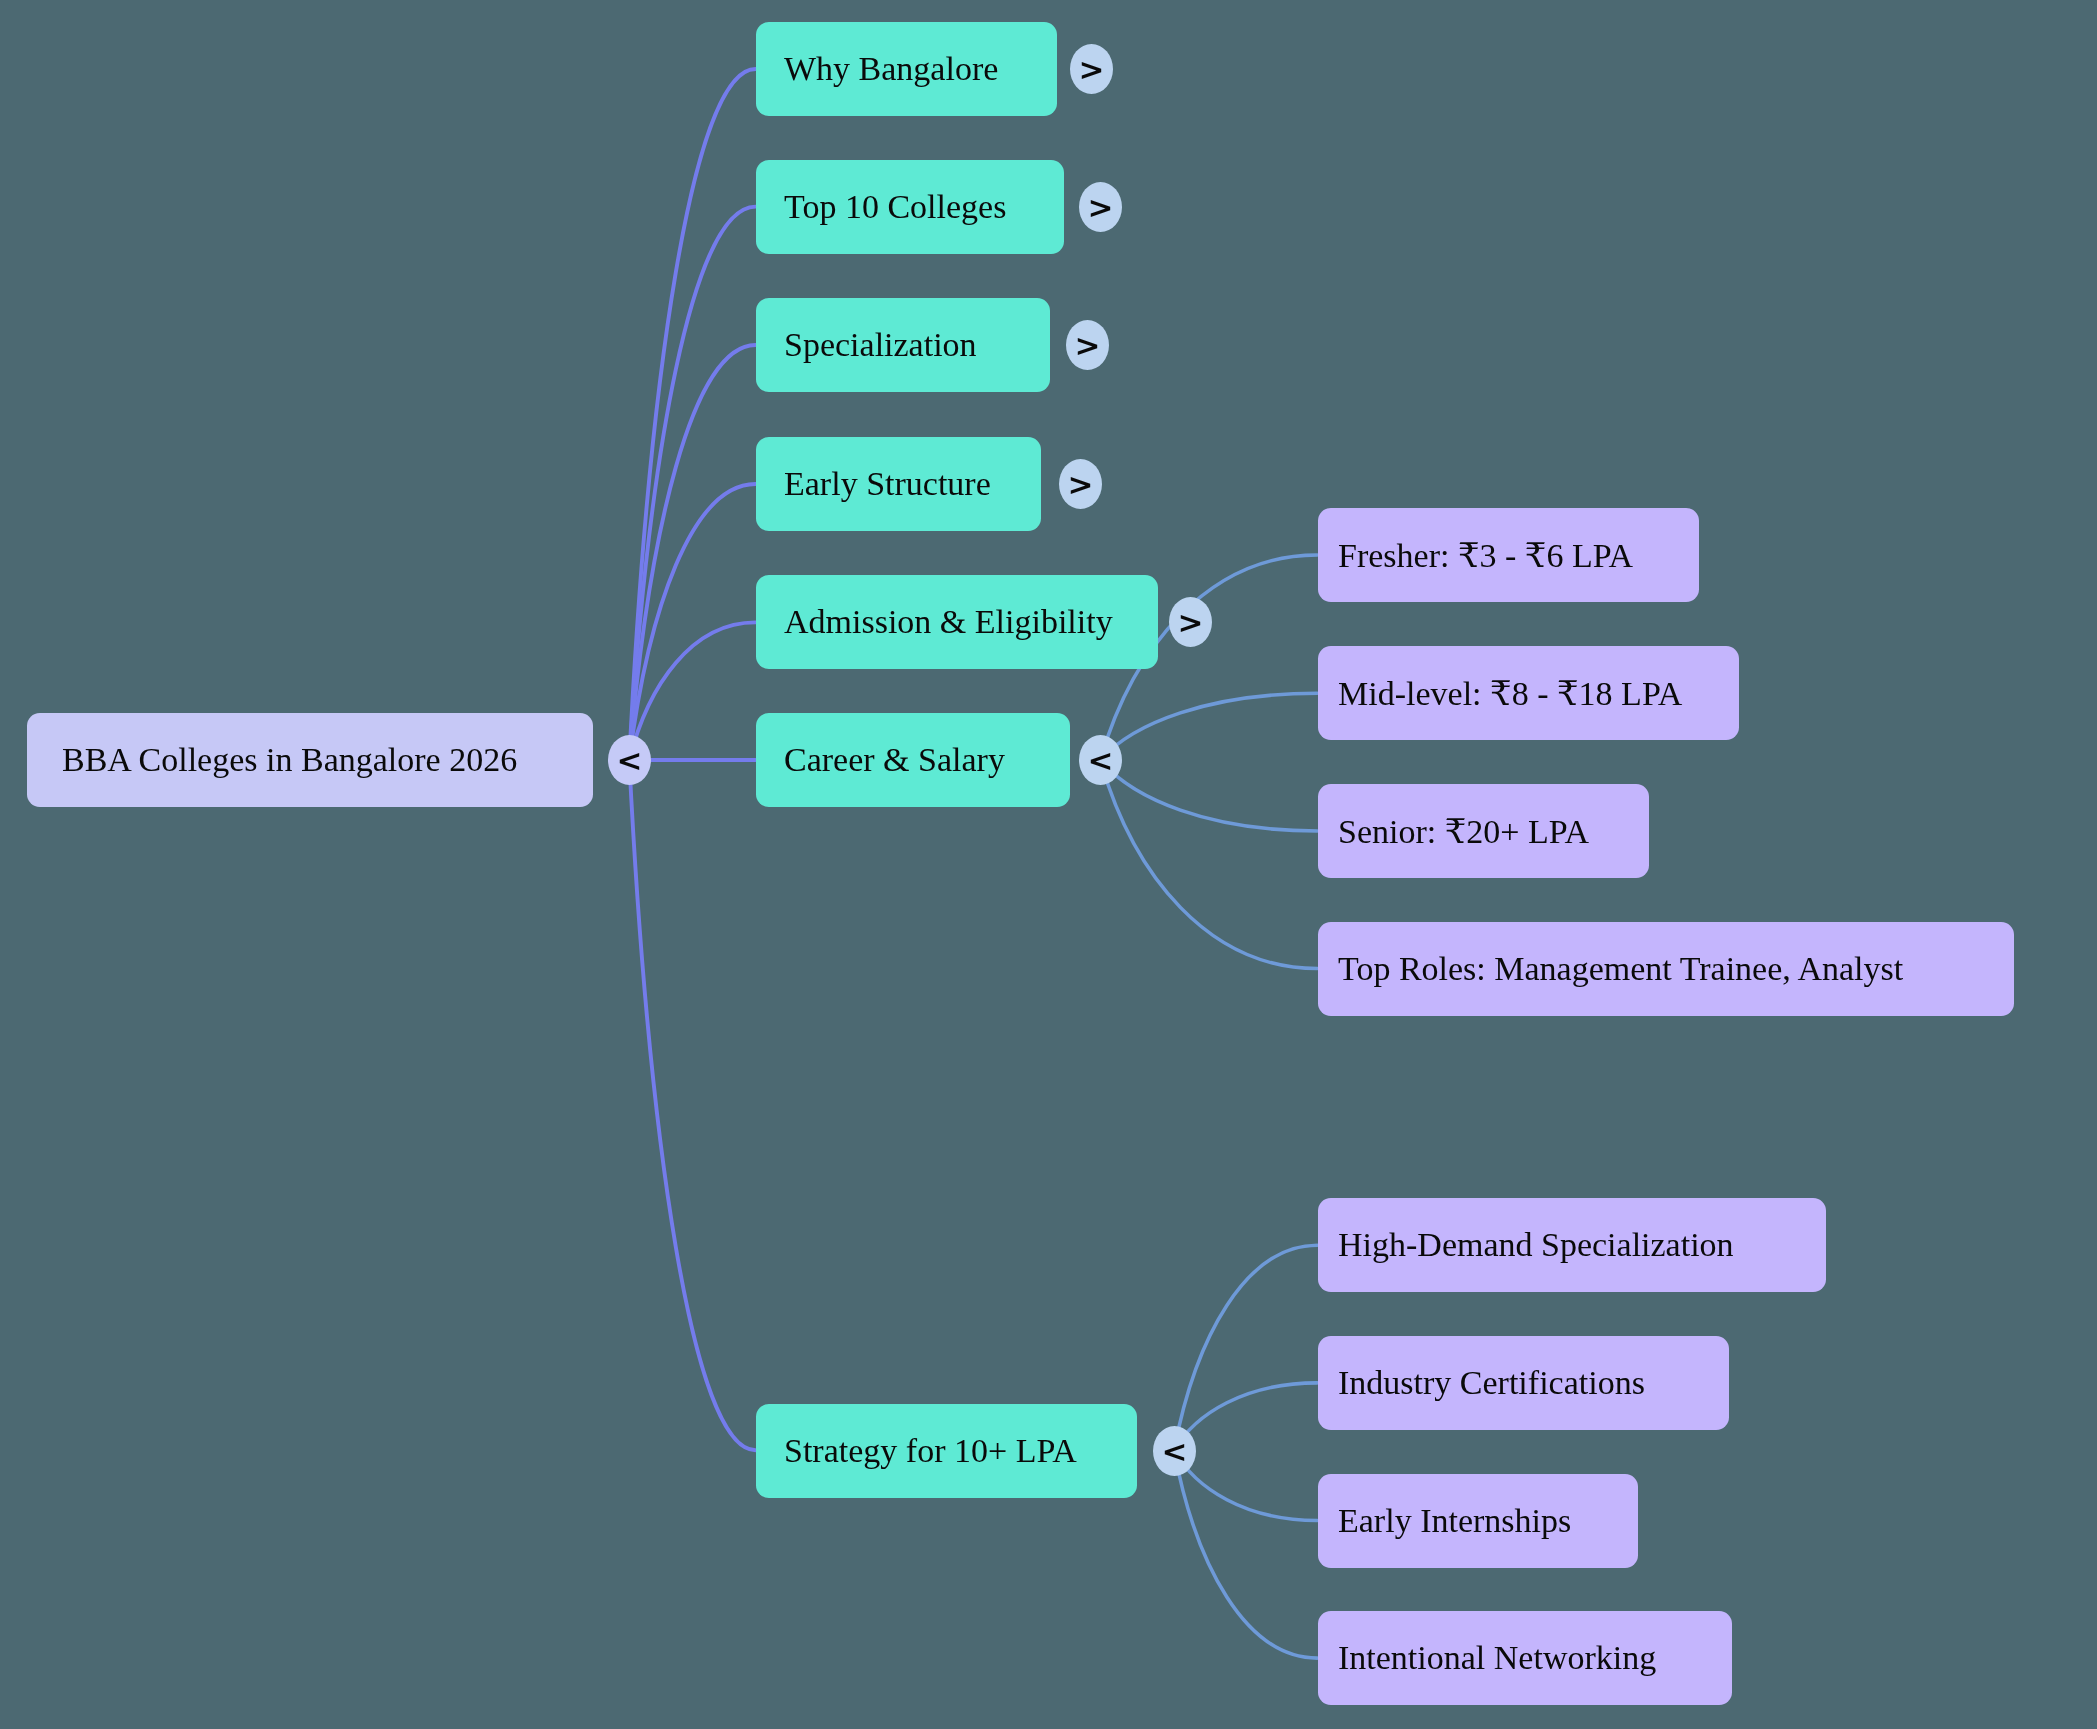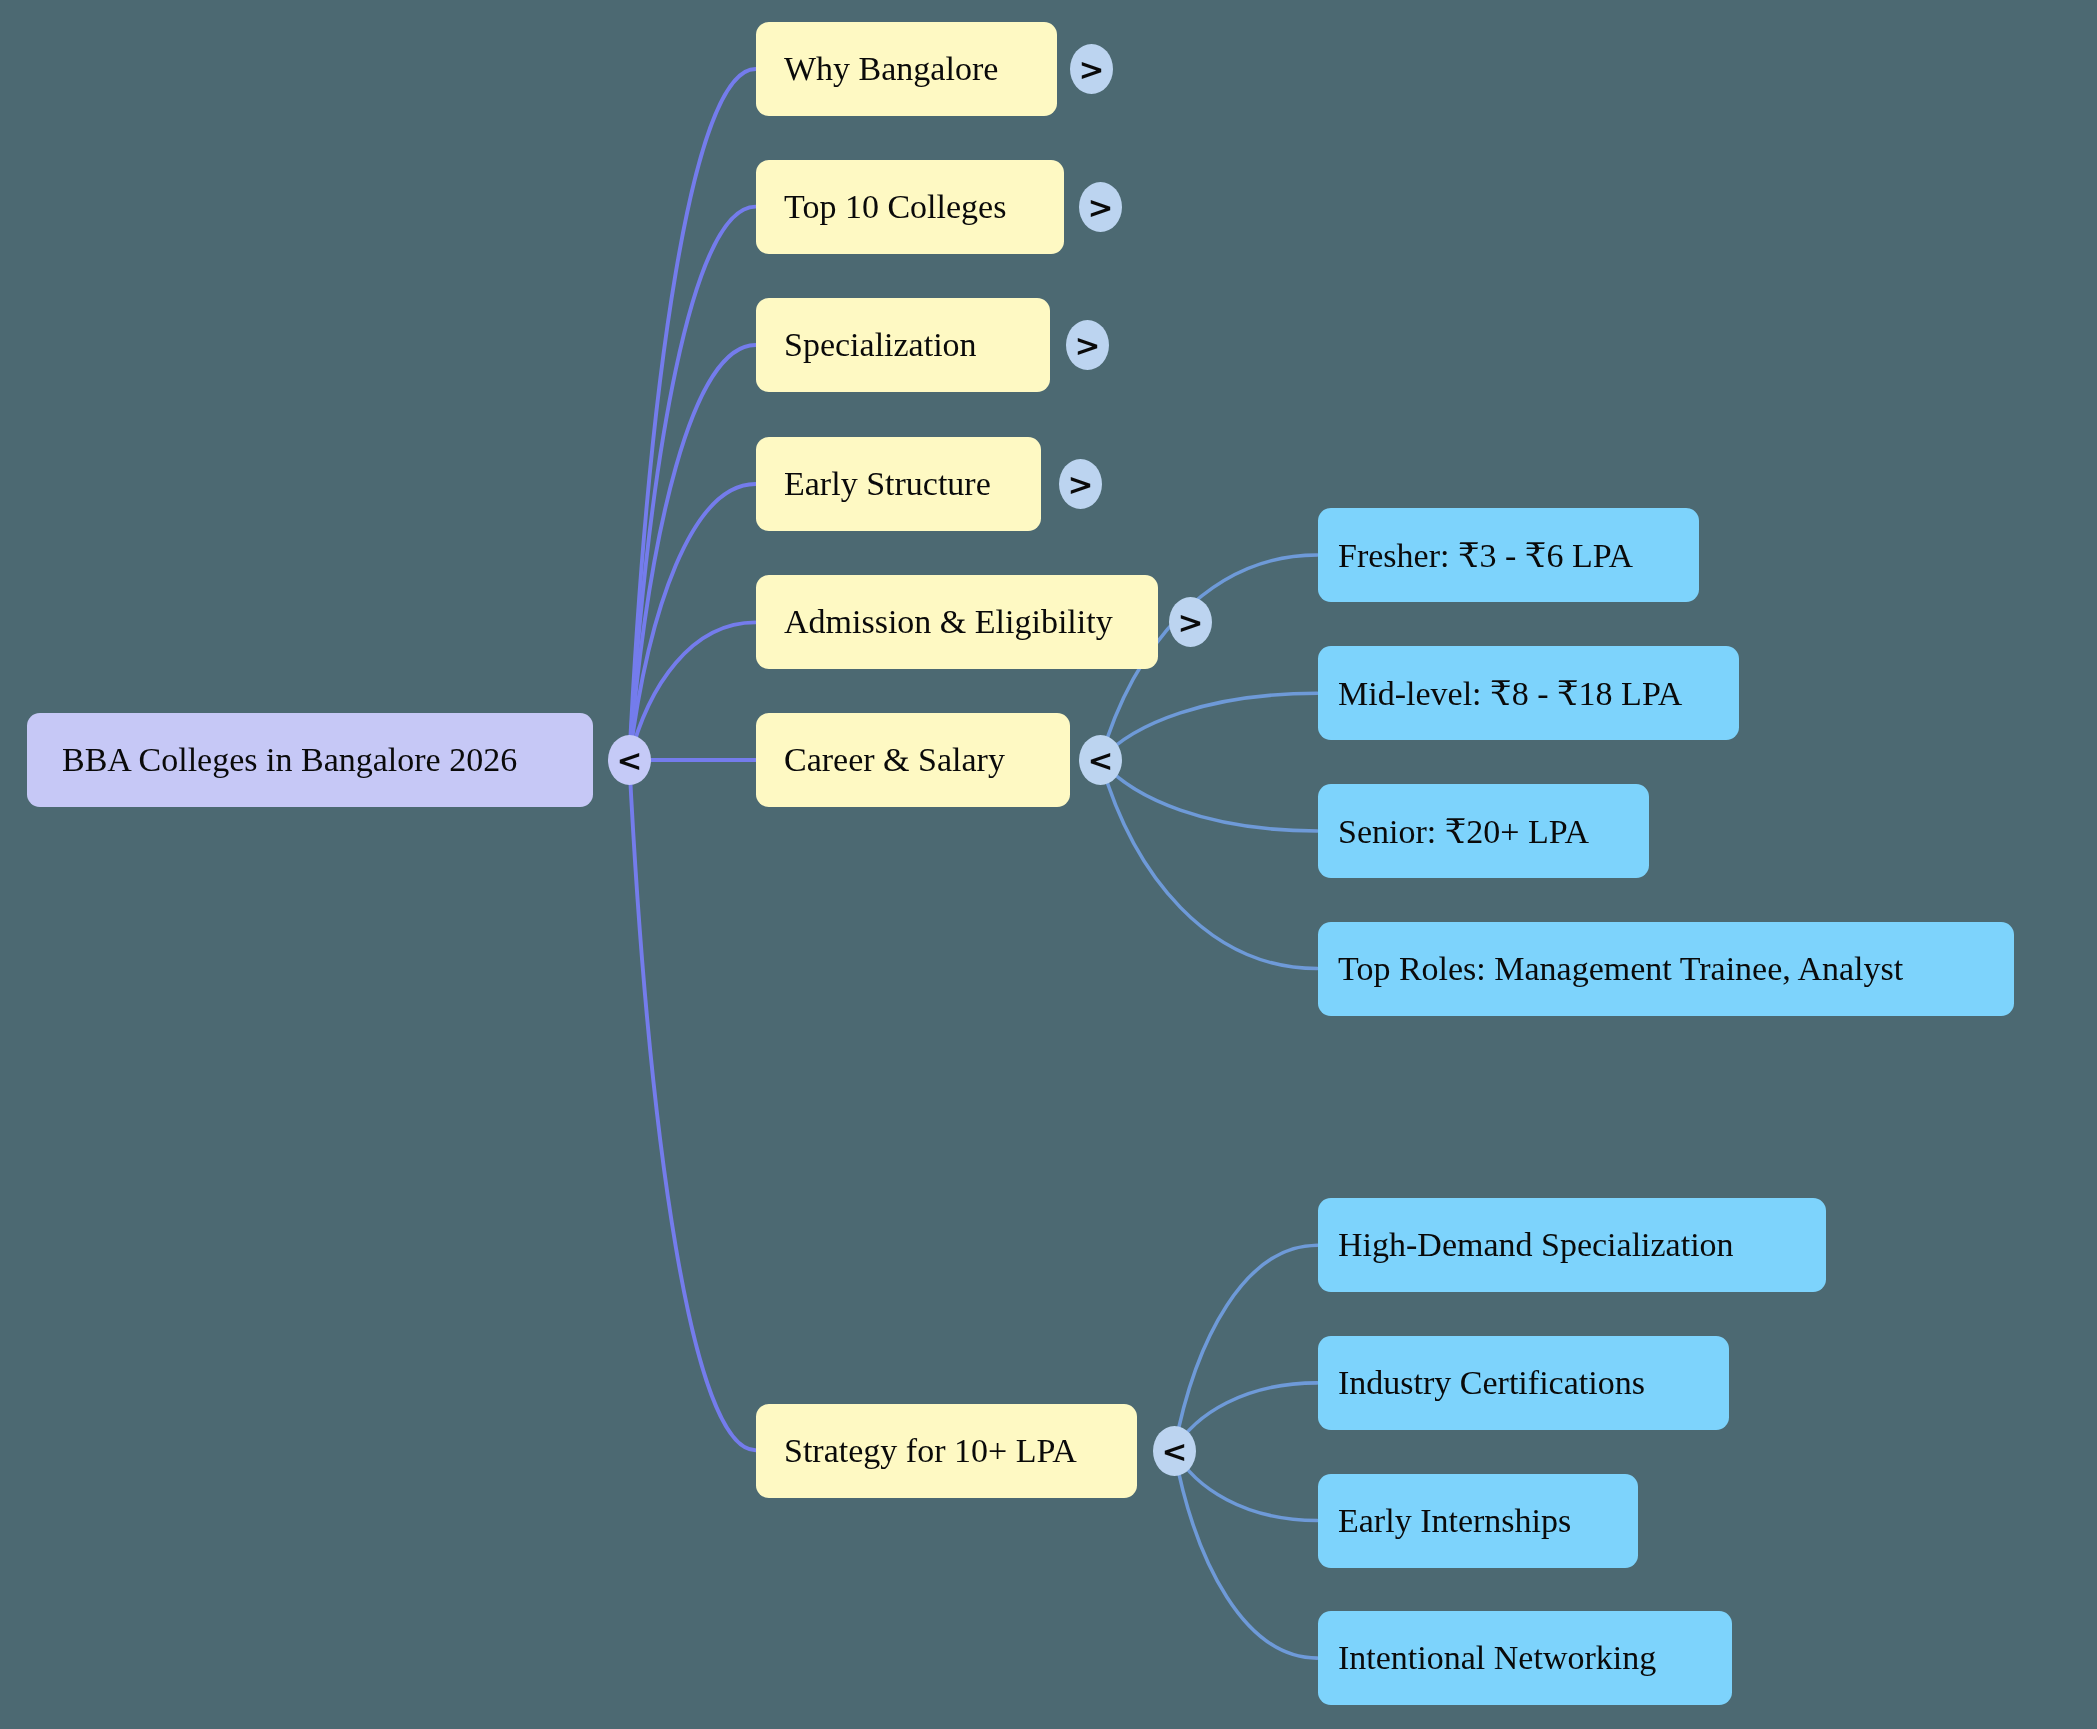--- a/index.html
+++ b/index.html
@@ -22,22 +22,22 @@
     box-sizing: border-box;
     border-radius: 12.8px;
     display: flex;
     align-items: center;
     white-space: nowrap;
     font-size: 34px;
     color: #0a0a0a;
     overflow: visible;
   }
   .root-box   { background: #c6c8f6; padding: 16px 35px; }
-  .branch-box { background: #fef9c3; padding: 0 28px; }
-  .leaf-box   { background: #7dd3fc; padding: 0 20px; }
+  .branch-box { background: #5eead4; padding: 0 28px; }
+  .leaf-box   { background: #c4b5fd; padding: 0 20px; }
   .toggle {
     position: absolute;
     width: 43px; height: 50px;
     border-radius: 50%;
     display: flex; align-items: center; justify-content: center;
     font-family: "DejaVu Sans", "Liberation Sans", sans-serif;
     font-size: 31px; font-weight: 700; color: #0a0a0a;
     cursor: pointer;
     line-height: 1;
   }

